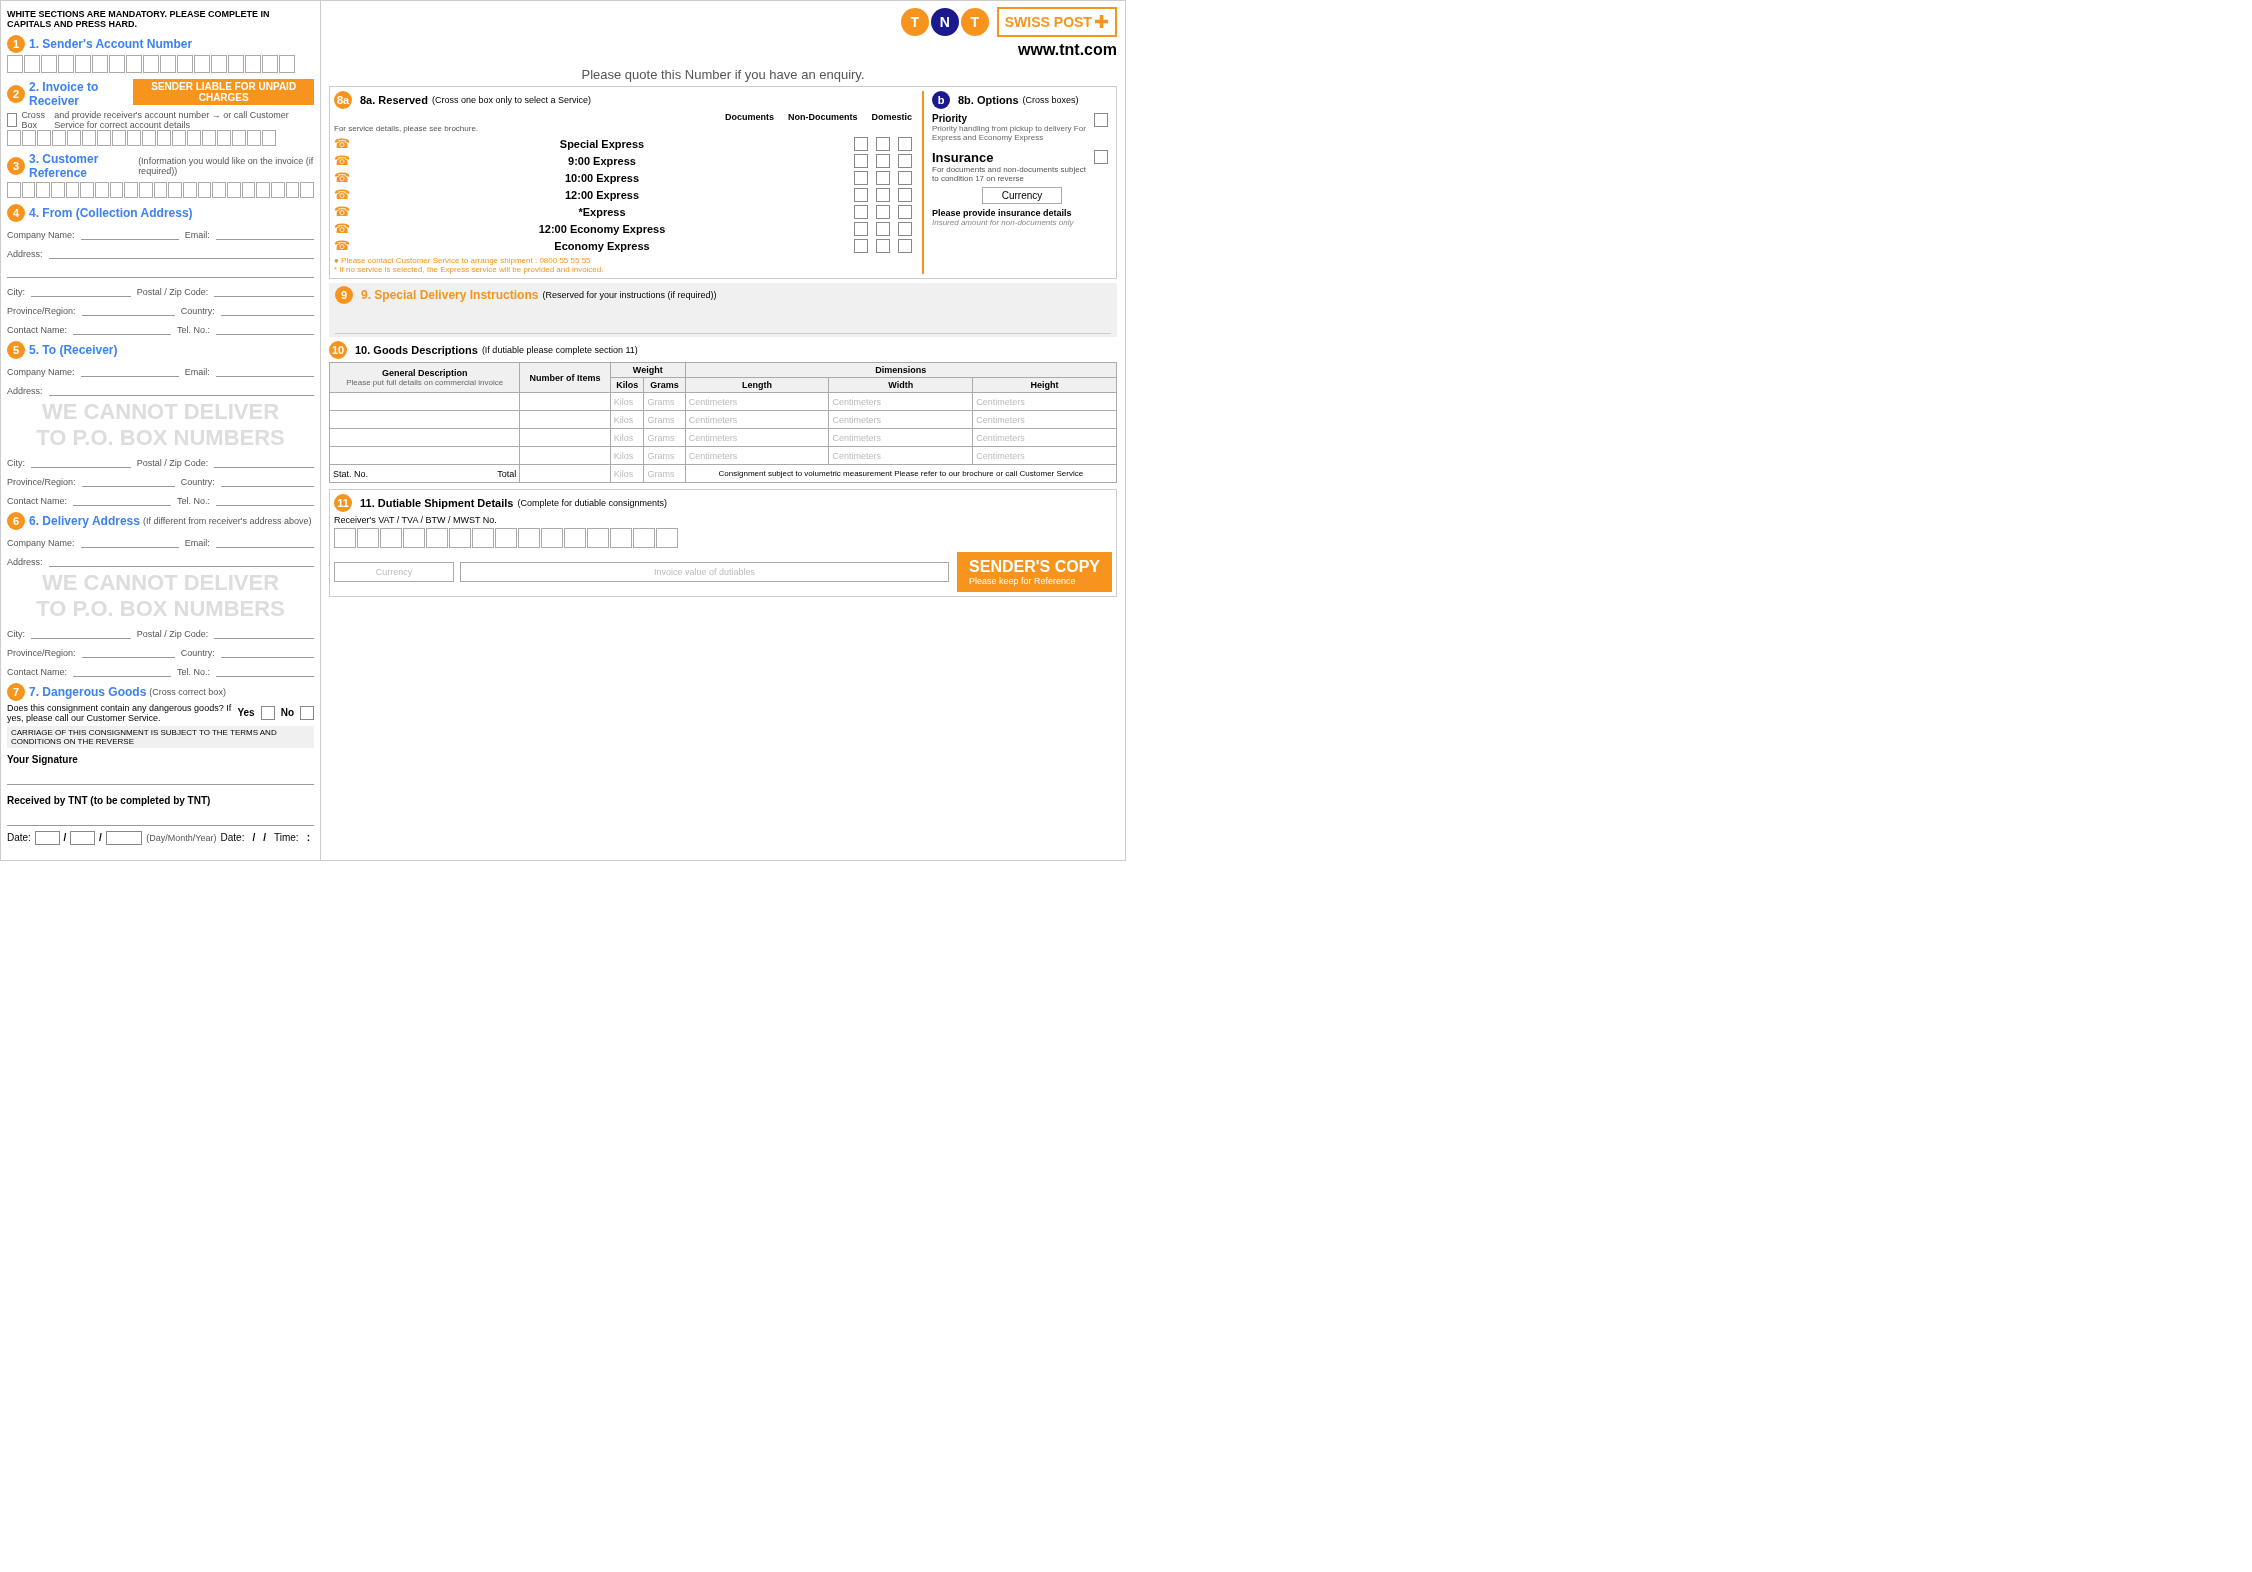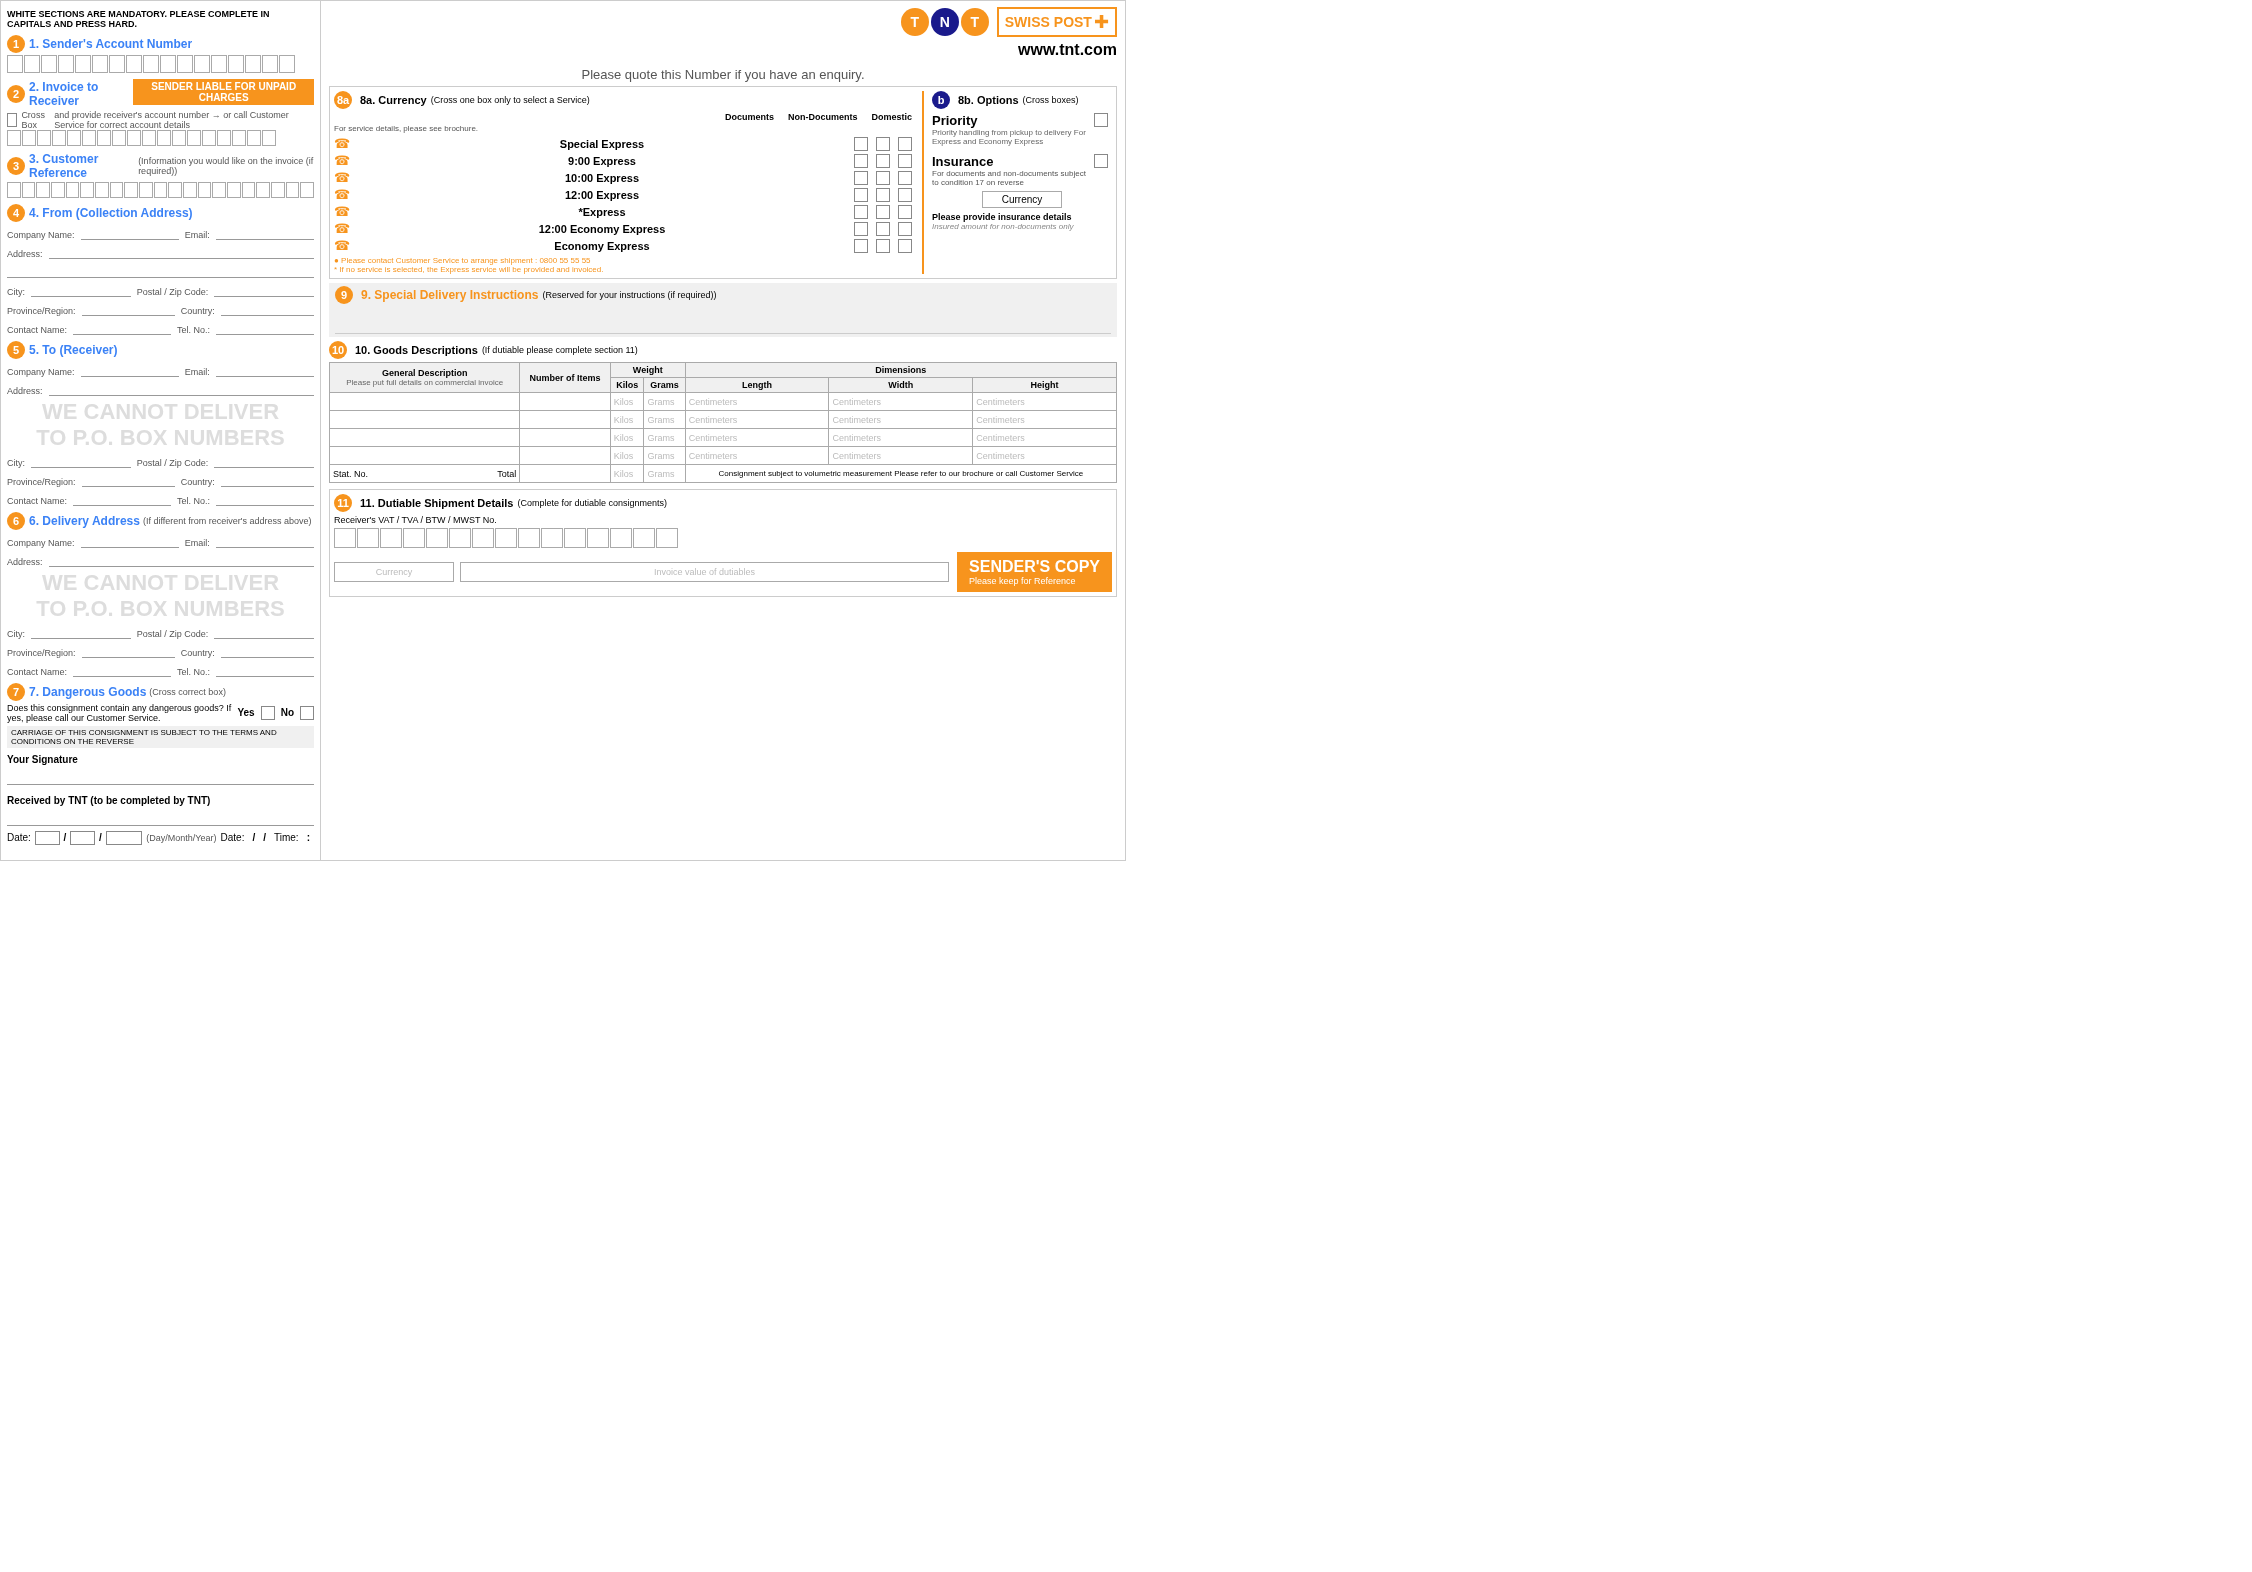--- a/index.html
+++ b/index.html
@@ -61,21 +61,21 @@
     .tnt-n { background: #1a1a8c; }
     .tnt-t2 { background: #f7941d; }
 
     .website { font-size: 16px; font-weight: bold; color: #000; }
 
     .svc-entry { display: flex; align-items: center; margin-bottom: 2px; }
     .svc-phone { color: #f7941d; font-size: 13px; width: 20px; }
     .svc-lbl { flex: 1; font-weight: bold; font-size: 11px; text-align: center; }
     .svc-cb { width: 14px; height: 14px; border: 1px solid #888; margin: 0 4px; display: inline-block; }
 
-    .opt-priority-title { font-weight: bold; font-size: 13px; }
+    .opt-priority-title { font-weight: bold; font-size: 10px; }
     .opt-priority-desc { font-size: 8px; color: #666; }
     .opt-ins-title { font-weight: bold; font-size: 13px; }
 
     .ins-amount-note { font-size: 8px; color: #888; font-style: italic; }
     .ins-provide { font-size: 9px; font-weight: bold; }
 
     .section9 { background: #f0f0f0; padding: 3px 6px; margin-bottom: 4px; }
     .section9-title { font-size: 12px; }
     .section9-lines { height: 30px; border-bottom: 1px solid #ccc; }
 
@@ -373,21 +373,21 @@
       </div>
     </div>
 
     <div class="quote-text">Please quote this Number if you have an enquiry.</div>
 
     <div style="display:flex;gap:6px;margin-bottom:4px;border:1px solid #ccc;padding:4px">
 
       <div style="flex:1">
         <div style="display:flex;align-items:center;gap:4px;margin-bottom:3px">
           <span class="num-circle">8a</span>
-          <span style="font-weight:bold;font-size:11px">8a. Currency</span>
+          <span style="font-weight:bold;font-size:11px">8a. Reserved</span>
           <span style="font-size:9px">(Cross one box only to select a Service)</span>
         </div>
         <div style="display:flex;font-size:9px;font-weight:bold;justify-content:flex-end;gap:14px;margin-bottom:2px;padding-right:4px">
           <span>Documents</span>
           <span>Non-Documents</span>
           <span>Domestic</span>
         </div>
         <div style="font-size:8px;color:#555;margin-bottom:3px">For service details, please see brochure.</div>
 
         <div class="svc-entry">

